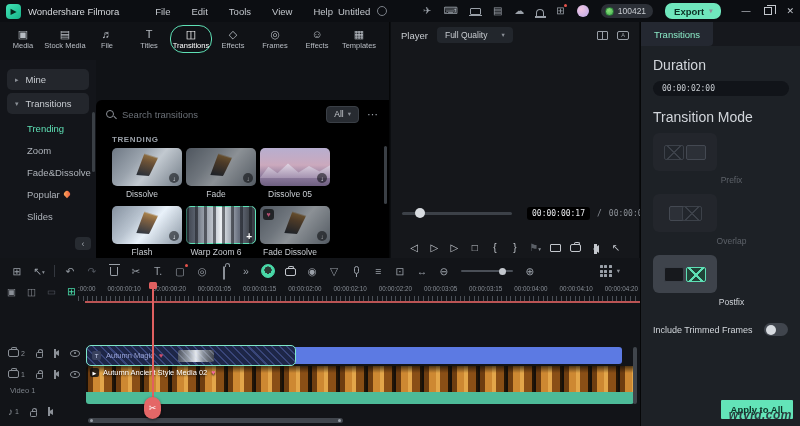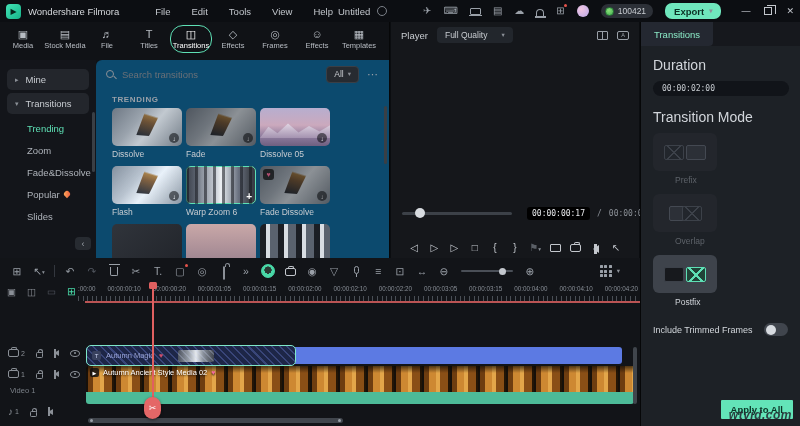--- a/index.html
+++ b/index.html
@@ -40,32 +40,32 @@
   .tab.active .tico, .tab.active .tlabel { color:#ffffff; }
   .browser { position:absolute; top:38px; left:0; right:0; bottom:0; display:flex; }
   .side { width:96px; background:#13151a; padding-top:6px; position:relative; }
   .group-row { height:21px; margin:3px 7px; background:#23262c; border-radius:5px; display:flex; align-items:center; padding:0 8px; gap:7px; font-size:9.5px; color:#c8ccd1; }
   .garrow { font-size:7px; color:#8b9097; }
   .side-item { height:22px; padding-left:27px; display:flex; align-items:center; gap:4px; font-size:9.5px; color:#aeb3ba; }
   .side-item.active { color:#5ee0b5; }
   .flame { width:6px; height:6px; background:linear-gradient(135deg,#ffb35c,#e8543f); border-radius:50% 50% 50% 0; transform:rotate(-45deg); display:inline-block; }
   .collapse-btn { position:absolute; bottom:8px; right:5px; width:16px; height:13px; background:#272b31; border-radius:4px; display:flex; align-items:center; justify-content:center; color:#9aa0a8; font-size:9px; }
   .side-scroll { position:absolute; right:1px; top:52px; width:3px; height:60px; background:#3a3f45; border-radius:2px; }
-  .content { flex:1; background:#0c4a6e; position:relative; border-radius:6px 0 0 0; overflow:hidden; }
+  .content { flex:1; background:#000000; position:relative; border-radius:6px 0 0 0; overflow:hidden;margin-top:40px; }
   .searchrow { height:28px; display:flex; align-items:center; padding:0 10px; gap:8px; }
   .mag { width:8px; height:8px; border:1.3px solid #8b9097; border-radius:50%; position:relative; flex:none; }
   .mag::after { content:''; position:absolute; width:4px; height:1.3px; background:#8b9097; transform:rotate(45deg); right:-3.5px; bottom:-1px; }
   .search-input { flex:1; background:transparent; border:none; outline:none; color:#c8ccd1; font-size:9.5px; }
   .search-input::placeholder { color:#6b7077; }
   .all-btn { display:flex; align-items:center; gap:4px; background:#272b31; border:1px solid #3a3f46; border-radius:4px; height:17px; padding:0 7px; font-size:8.5px; color:#c8ccd1; }
   .chev { font-size:6.5px; color:#8b9097; }
   .more-btn { font-size:11px; color:#9aa0a8; letter-spacing:1px; }
   .section-title { font-size:8px; font-weight:bold; color:#9aa0a8; letter-spacing:.6px; margin:7px 0 0 16px; }
   .grid { position:absolute; top:48px; left:16px; width:242px; bottom:0; display:flex; flex-wrap:wrap; column-gap:14px; row-gap:7px; overflow:hidden; align-content:flex-start; }
-  .card { width:60px; }
+  .card { width:60px;text-align:center; }
   .thumb { width:70px; height:38px; border-radius:5px; position:relative; overflow:hidden; }
   .thumb.selected { outline:1.5px solid #5ee0b5; outline-offset:-1px; }
   .card-label { font-size:8.5px; color:#c8ccd1; margin-top:3px; white-space:nowrap; }
   .dl { position:absolute; right:3px; bottom:3px; width:10px; height:10px; border-radius:50%; background:rgba(8,10,12,.55); color:#e3e6ea; font-size:6.5px; display:flex; align-items:center; justify-content:center; }
   .plus { position:absolute; right:4px; bottom:2px; color:#fff; font-size:10px; font-weight:bold; }
   .pro { position:absolute; left:3px; top:3px; width:11px; height:11px; border-radius:3px; background:rgba(8,10,12,.7); color:#f36a9a; font-size:7px; display:flex; align-items:center; justify-content:center; }
   
   .art-jet { background:linear-gradient(130deg,#6e7884 0%,#9aa3ad 35%,#c2c9d0 55%,#737d88 100%); }
   .art-jet::before { content:''; position:absolute; left:18px; top:4px; width:34px; height:24px; background:linear-gradient(35deg,#2d3138 20%,#6b5136 55%,#8a6a3e 70%,transparent 75%); transform:rotate(-18deg); clip-path:polygon(10% 80%,55% 0,90% 35%,45% 100%); }
   .art-jet-dark { filter:brightness(.72); }
@@ -117,21 +117,21 @@
 
   
   .right-panel { position:absolute; top:22px; left:640px; width:160px; height:404px; background:#1d2126; border-left:1px solid #060708; z-index:5; }
   .rp-header { height:24px; background:#16181d; display:flex; }
   .rp-tab { background:#242831; padding:0 13px; display:flex; align-items:center; font-size:9.5px; color:#8ae9c6; border-radius:0 0 4px 0; }
   .rp-body { padding:11px 12px 0 12px; }
   .rp-label { font-size:14px; color:#d2d6db; margin-bottom:8px; }
   .duration-field { width:136px; height:15px; background:#111419; border-radius:8px; display:flex; align-items:center; padding:0 9px; font-size:8px; color:#c8ccd1; margin-bottom:13px; }
   .mode-card { width:64px; height:38px; background:#23262c; border-radius:6px; display:flex; align-items:center; justify-content:center; margin:0 0 4px 0; }
   .mode-card.selected { background:#3e434b; }
-  .mode-label { font-size:8.5px; color:#5d6269; margin:0 0 9px 22px; }
+  .mode-label { font-size:8.5px; color:#5d6269; margin:0 0 9px 22px;text-align:center; }
   .mode-label.selected { color:#cfd3d8; }
   .mrect { width:20px; height:15px; border:1px solid #3c4149; border-radius:2px; background:#191c21; position:relative; }
   .mrect.crossed { background:linear-gradient(45deg,transparent 46%,#3c4149 46% 54%,transparent 54%),linear-gradient(-45deg,transparent 46%,#3c4149 46% 54%,transparent 54%),#22262c; }
   .mrect.solid { background:#2c3037; border-color:#444952; }
   .mrect.teal { background:linear-gradient(45deg,transparent 44%,#5ee0b5 44% 52%,transparent 52%),linear-gradient(-45deg,transparent 44%,#5ee0b5 44% 52%,transparent 52%),#214438; border-color:#5ee0b5; }
   .toggle-row { display:flex; align-items:center; justify-content:space-between; margin-top:16px; }
   .toggle-label { font-size:9px; color:#d2d6db; }
   .toggle { width:24px; height:13px; border-radius:7px; background:#40454d; position:relative; flex:none; }
   .toggle::before { content:''; position:absolute; left:1.5px; top:1.5px; width:10px; height:10px; border-radius:50%; background:#d7dbe0; }
   .apply-btn { position:absolute; right:7px; bottom:7px; background:#63e4b8; color:#0b3527; font-size:9.5px; font-weight:bold; padding:4px 10px; border-radius:1px; z-index:6; }

